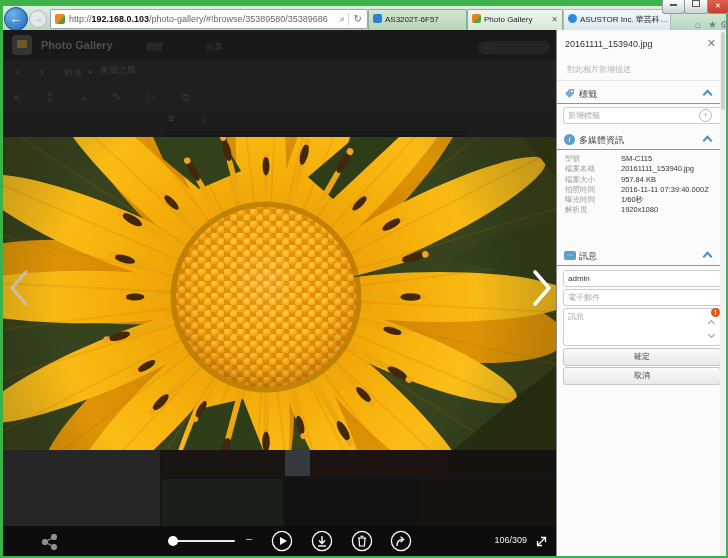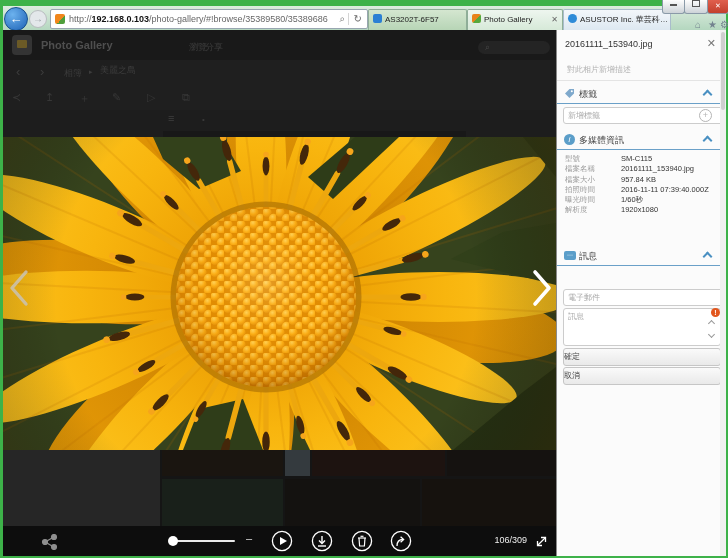--- a/index.html
+++ b/index.html
@@ -56,21 +56,21 @@
     border-top:2px solid #4a90c2;border-right:2px solid #4a90c2;transform:rotate(-45deg);}
   .sb-input{position:absolute;left:6px;width:150px;height:15px;border:1px solid #ccc;
     border-radius:3px;background:#fff;font-size:8px;color:#333;padding:0 4px;
     font-family:"Liberation Sans",sans-serif;}
   .sb-input::placeholder,#sb-textarea::placeholder{color:#aaa;}
   #sb-textarea{position:absolute;left:6px;width:148px;height:32px;border:1px solid #ccc;
     border-radius:3px;background:#fff;font-size:8px;color:#333;padding:2px 4px;resize:none;
     font-family:"Liberation Sans",sans-serif;}
   .sb-btn{position:absolute;left:6px;width:156px;height:16px;border:1px solid #c6c6c6;
     border-radius:3px;background:linear-gradient(180deg,#fafafa,#e9e9e9);
-    font-size:8px;color:#444;line-height:15px;}
+    font-size:8px;color:#444;text-align:center;line-height:15px;}
   .ilabel{position:absolute;left:8px;color:#9a9a9a;}
   .ival{position:absolute;left:64px;color:#333;}
   .tchev{position:absolute;right:12px;width:4px;height:4px;border-top:1px solid #999;border-right:1px solid #999;}
 </style>
 </head>
 <body>
 
 <div class="abs" id="chrome">
   <div class="abs navbtn" id="backbtn">←</div>
   <div class="abs navbtn" id="fwdbtn">→</div>
@@ -107,21 +107,21 @@
   <div class="abs winbtn" style="left:704px;width:20px;background:linear-gradient(180deg,#e0604e,#c33f2d);color:#fff;">✕</div>
 </div>
 
 <div class="abs" id="main">
 
   <div class="abs" id="appheader">
     <div class="abs" style="left:9px;top:5px;width:20px;height:20px;border-radius:4px;background:#343434;">
       <div class="abs" style="left:5px;top:5px;width:10px;height:8px;background:#6b5a26;border-radius:1px;"></div>
     </div>
     <span class="abs dimtxt2" style="left:38px;top:9px;font-size:11px;font-weight:bold;">Photo Gallery</span>
-    <span class="abs dimtxt" style="left:142px;top:11px;font-size:9px;margin-left:44px;">瀏覽</span>
+    <span class="abs dimtxt" style="left:142px;top:11px;font-size:9px;">瀏覽</span>
     <span class="abs dimtxt" style="left:202px;top:11px;font-size:9px;">分享</span>
     <div class="abs" style="left:475px;top:11px;width:72px;height:13px;border-radius:7px;background:#242424;">
       <span class="abs" style="left:7px;top:1px;font-size:9px;color:#4a4a4a;">⌕</span>
     </div>
   </div>
 
   <div class="abs" id="breadcrumb">
     <span class="abs dimtxt" style="left:13px;top:4px;font-size:13px;">‹</span>
     <span class="abs dimtxt" style="left:37px;top:4px;font-size:13px;">›</span>
     <span class="abs dimtxt" style="left:61px;top:7px;font-size:9px;">相簿</span>
@@ -412,20 +412,21 @@
       <span class="ival">1920x1080</span>
       </div>
   </div>
 
   <div class="abs sec-head" style="top:216px;">
     <span class="abs" style="left:7px;top:5px;width:12px;height:9px;border-radius:2px;background:#5b9ec9;color:#fff;
           font-size:6px;line-height:8px;text-align:center;">⋯</span>
     <span class="abs sec-label">訊息</span>
     <span class="chev"></span>
   </div>
+  <input class="sb-input" style="top: 240px;" value="admin">
   <input class="sb-input" style="top: 259px;" placeholder="電子郵件">
   <textarea id="sb-textarea" style="top: 278px;" placeholder="訊息"></textarea>
   <span class="abs" style="right:6px;top:278px;width:9px;height:9px;border-radius:50%;background:#e2571e;color:#fff;
         font-size:7px;line-height:9px;text-align:center;font-weight:bold;">!</span>
   <span class="tchev" style="top:291px;transform:rotate(-45deg);"></span>
   <span class="tchev" style="top:302px;transform:rotate(135deg);"></span>
   <div class="abs sb-btn" style="top:318px;">確定</div>
   <div class="abs sb-btn" style="top:337px;">取消</div>
 
   <div class="abs" id="sb-scroll">

